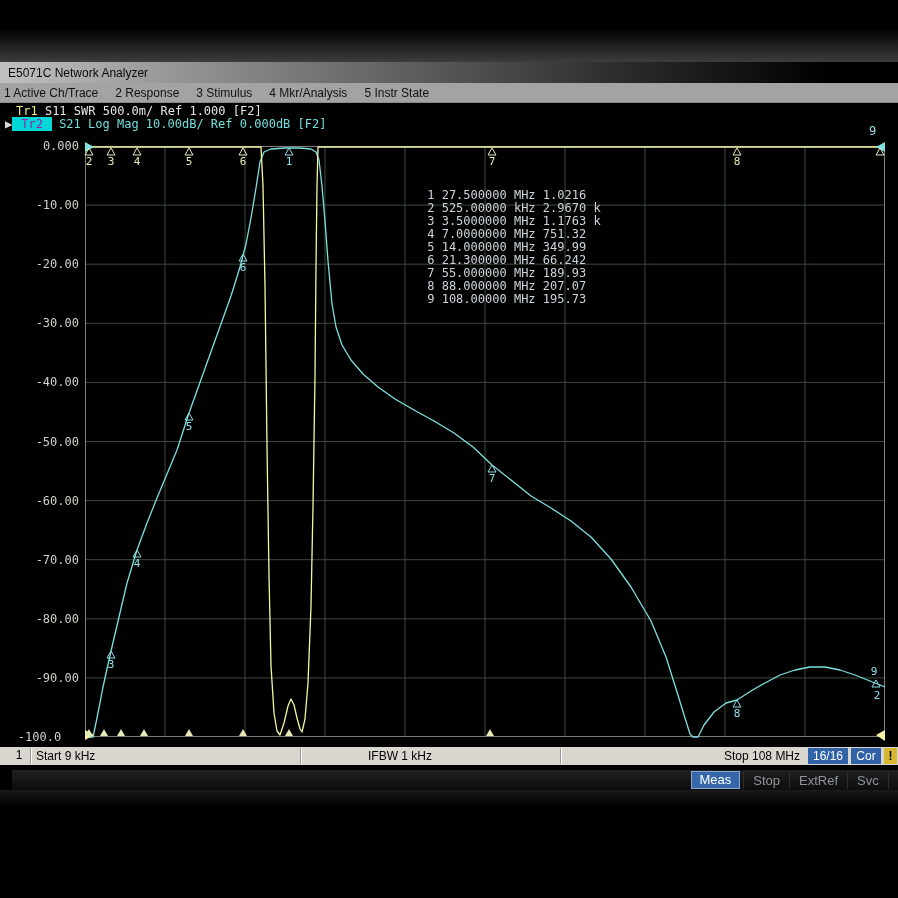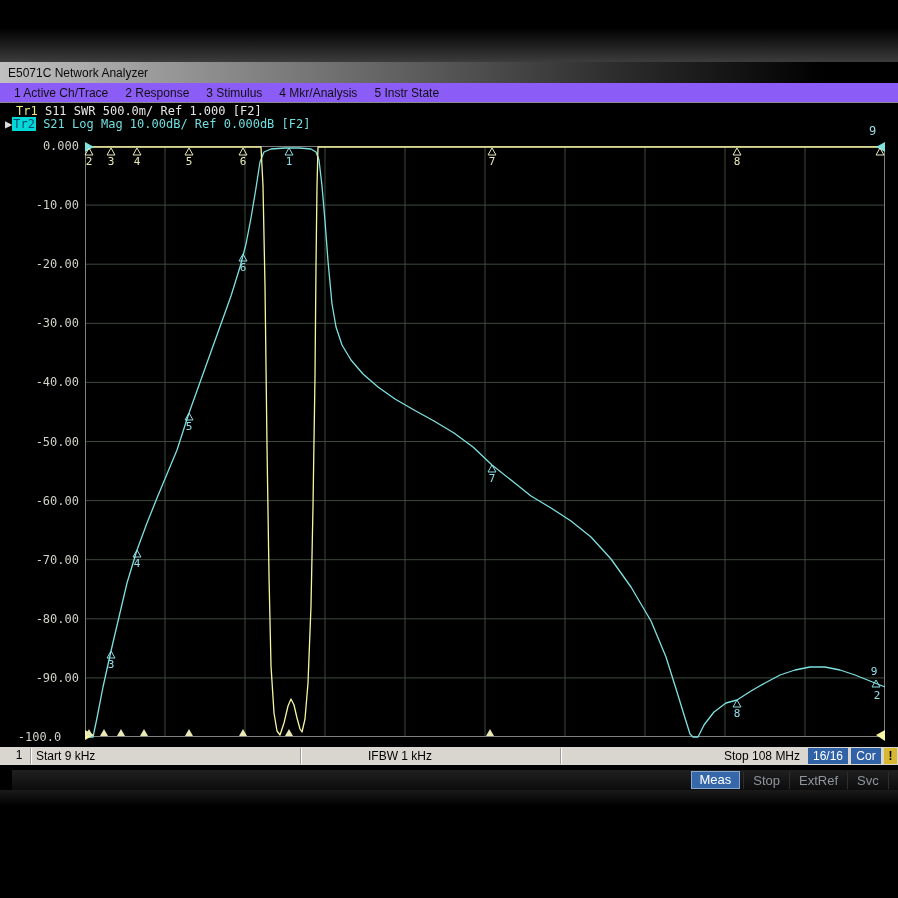--- a/index.html
+++ b/index.html
@@ -7,31 +7,31 @@
          font-family:"Liberation Sans",sans-serif;}
   
   .glow-top{position:absolute;left:0;top:28px;width:898px;height:34px;
             background:linear-gradient(180deg,rgba(20,20,20,0),rgba(110,110,110,.55));}
   .glow-bottom{position:absolute;left:0;top:790px;width:898px;height:16px;
             background:linear-gradient(180deg,#1a1a1a,#000);}
   .titlebar{position:absolute;left:0;top:62px;width:898px;height:21px;box-sizing:border-box;
             background:linear-gradient(90deg,#c0c0c0 0%,#999 18%,#6e6e6e 38%,#2a2a2a 70%,#000 92%);
             display:flex;align-items:center;padding-left:8px;color:#0a0a0a;font-size:12px;}
   .menubar{position:absolute;left:0;top:83px;width:898px;height:20px;box-sizing:border-box;
-           background:#8b5cf6;display:flex;align-items:center;padding-left:14px;
+           background:#a3a3a3;display:flex;align-items:center;padding-left:4px;
            font-size:12px;color:#111;border-bottom:1px solid #8a8a8a;}
   .menu-item{margin-right:17px;white-space:nowrap;}
   .screen{position:absolute;left:0;top:103px;width:898px;height:644px;background:#000;}
   .traceline{position:absolute;font-family:"DejaVu Sans Mono",monospace;font-size:12px;
              white-space:pre;line-height:13px;}
   #trace1{left:16px;top:105px;color:#e6e6e6;}
   #trace1 .tlabel{color:#ece98a;}
   #trace2{left:5px;top:118px;color:#6fdede;}
   #trace2 .indicator{color:#dcdcdc;}
-  #trace2 .tlabel{background:#00d8d8;color:#0c4a6e;padding:0 1px;}
+  #trace2 .tlabel{background:#00d8d8;color:#a21caf;padding:0 9px;}
   .ylab{position:absolute;left:0;width:79px;text-align:right;
         font-family:"DejaVu Sans Mono",monospace;font-size:12px;color:#cfd2c6;}
   #graph-svg{position:absolute;left:85px;top:146px;overflow:visible;}
   .mtable{position:absolute;top:189px;margin:0;font-family:"DejaVu Sans Mono",monospace;
           font-size:12px;line-height:13px;white-space:pre;}
   #mtable-tr1{left:420px;color:#ccd4da;}
   #mtable-tr2{left:607px;color:#9cd2e4;}
   .corner9{position:absolute;left:869px;top:124px;font-family:"DejaVu Sans Mono",monospace;
            font-size:12px;color:#9fdce8;}
   .statusbar{position:absolute;left:0;top:747px;width:898px;height:18px;background:#d8d6cf;
@@ -154,20 +154,29 @@
       <polygon points="4,583 0,590 8,590" fill="#eaeab8"></polygon>
       <polygon points="19,583 15,590 23,590" fill="#eaeab8"></polygon>
       <polygon points="36,583 32,590 40,590" fill="#eaeab8"></polygon>
       <polygon points="59,583 55,590 63,590" fill="#eaeab8"></polygon>
       <polygon points="104,583 100,590 108,590" fill="#eaeab8"></polygon>
       <polygon points="158,583 154,590 162,590" fill="#eaeab8"></polygon>
       <polygon points="204,583 200,590 208,590" fill="#eaeab8"></polygon>
       <polygon points="405,583 401,590 409,590" fill="#eaeab8"></polygon>
     </svg>
 
+  <pre class="mtable" id="mtable-tr1"> 1 27.500000 MHz 1.0216
+ 2 525.00000 kHz 2.9670 k
+ 3 3.5000000 MHz 1.1763 k
+ 4 7.0000000 MHz 751.32
+ 5 14.000000 MHz 349.99
+ 6 21.300000 MHz 66.242
+ 7 55.000000 MHz 189.93
+ 8 88.000000 MHz 207.07
+ 9 108.00000 MHz 195.73</pre>
 
   <div class="corner9">9</div>
 
   <div class="statusbar">
     <span class="sb-ch">1</span>
     <span class="sb-sep" style="left:30px"></span>
     <span class="sb-start">Start 9 kHz</span>
     <span class="sb-sep" style="left:300px"></span>
     <span class="sb-ifbw">IFBW 1 kHz</span>
     <span class="sb-sep" style="left:560px"></span>

